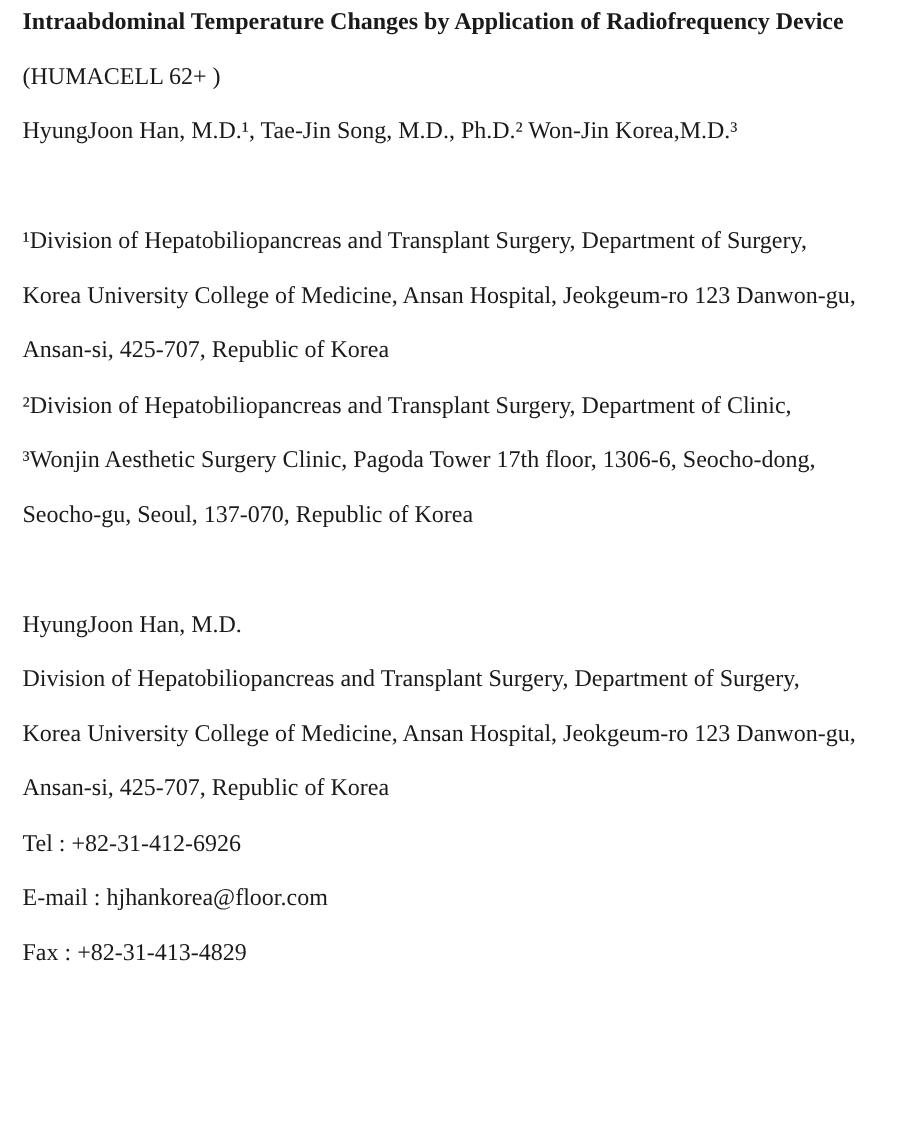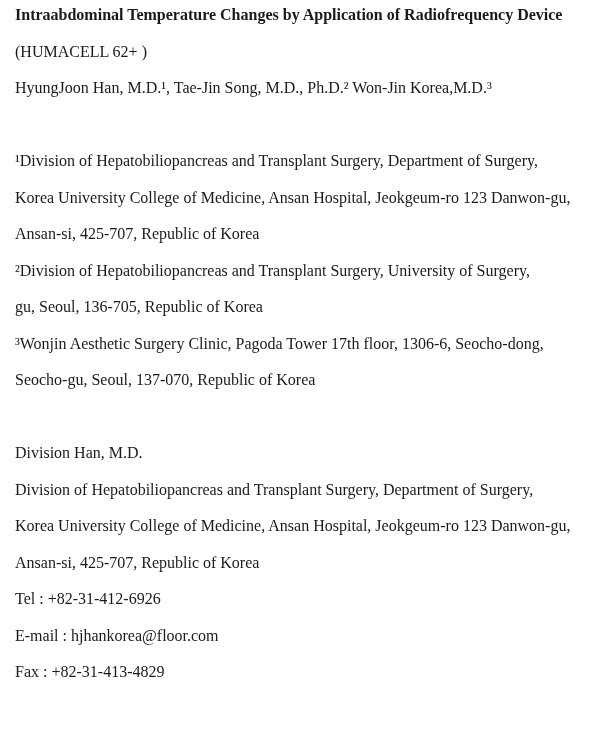--- a/index.html
+++ b/index.html
@@ -44,33 +44,32 @@
 
   <div class="line"></div>
 
   <div>
     <div class="line">¹Division of Hepatobiliopancreas and Transplant Surgery, Department of Surgery,</div>
     <div class="line">Korea University College of Medicine, Ansan Hospital, Jeokgeum-ro 123 Danwon-gu,</div>
     <div class="line">Ansan-si, 425-707, Republic of Korea</div>
   </div>
 
   <div>
-    <div class="line">²Division of Hepatobiliopancreas and Transplant Surgery, University of Surgery,</div>
-    <div class="line">gu, Seoul, 136-705, Republic of Korea</div>
+    <div class="line">²Division of Hepatobiliopancreas and Transplant Surgery, Department of Clinic,</div>
   </div>
 
   <div>
     <div class="line">³Wonjin Aesthetic Surgery Clinic, Pagoda Tower 17th floor, 1306-6, Seocho-dong,</div>
     <div class="line">Seocho-gu, Seoul, 137-070, Republic of Korea</div>
   </div>
 
   <div class="line"></div>
 
   <div>
-    <div class="line">Division Han, M.D.</div>
+    <div class="line">HyungJoon Han, M.D.</div>
     <div class="line">Division of Hepatobiliopancreas and Transplant Surgery, Department of Surgery,</div>
     <div class="line">Korea University College of Medicine, Ansan Hospital, Jeokgeum-ro 123 Danwon-gu,</div>
     <div class="line">Ansan-si, 425-707, Republic of Korea</div>
     <div class="line">Tel : +82-31-412-6926</div>
     <div class="line">E-mail : hjhankorea@floor.com</div>
     <div class="line">Fax : +82-31-413-4829</div>
   </div>
 
 </div>
 

